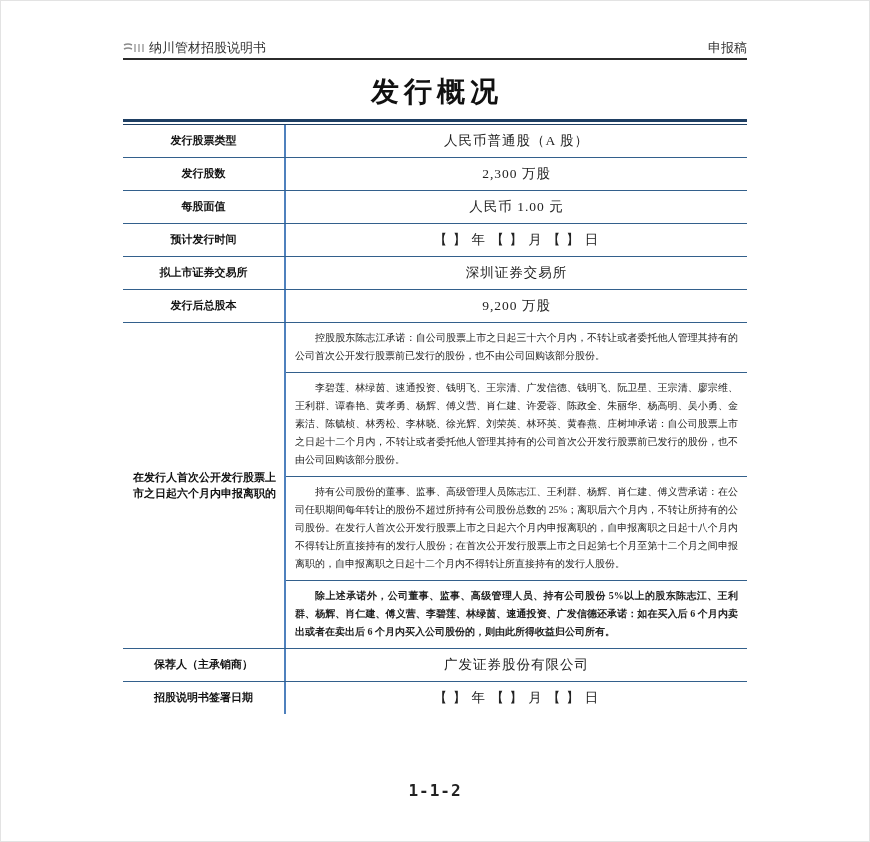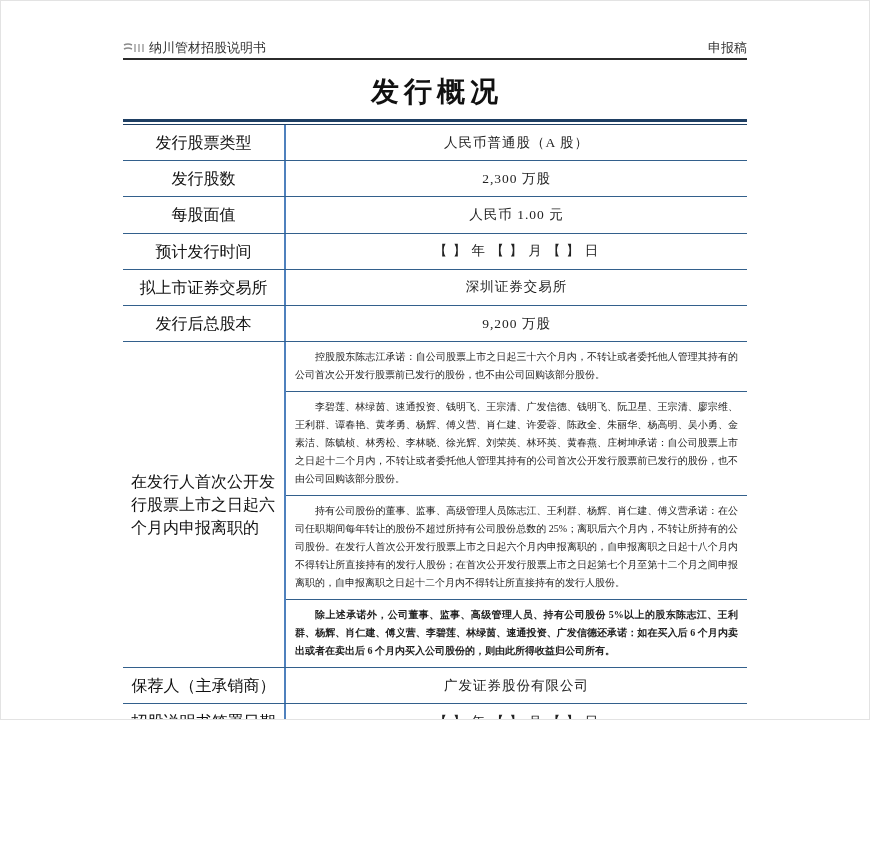--- a/index.html
+++ b/index.html
@@ -1,19 +1,19 @@
 <!DOCTYPE html>
 <html><head>
 <meta charset="utf-8">
 <style>
   html, body { margin: 0; padding: 0; background: #ffffff; }
   .page {
     position: relative;
     width: 870px;
-    height: 720px;
+    height: 842px;
     box-sizing: border-box;
     background: #ffffff;
     border: 1px solid #e3e3e3;
     font-family: "Liberation Serif", serif;
     color: #1a1a1a;
     overflow: hidden;
   }
   
   .running-header {
     position: absolute;
@@ -50,23 +50,23 @@
   .t-row {
     display: flex;
     border-bottom: 1px solid #33608c;
     align-items: stretch;
   }
   .t-row.last { border-bottom: none; }
   .cell-label {
     flex: 0 0 163px;
     border-right: 2px solid #4f81bd;
     display: flex; align-items: center; justify-content: center;
-    text-align: left;
-    font-weight: normal;
-    font-size: 16px;
+    text-align: right;
+    font-weight: bold;
+    font-size: 11px;
     padding: 6px 8px;
     box-sizing: border-box;
     line-height: 1.45;
     min-height: 32px;
     color: #111;
   }
   .cell-value {
     flex: 1;
     display: flex; align-items: center; justify-content: center;
     text-align: right;

